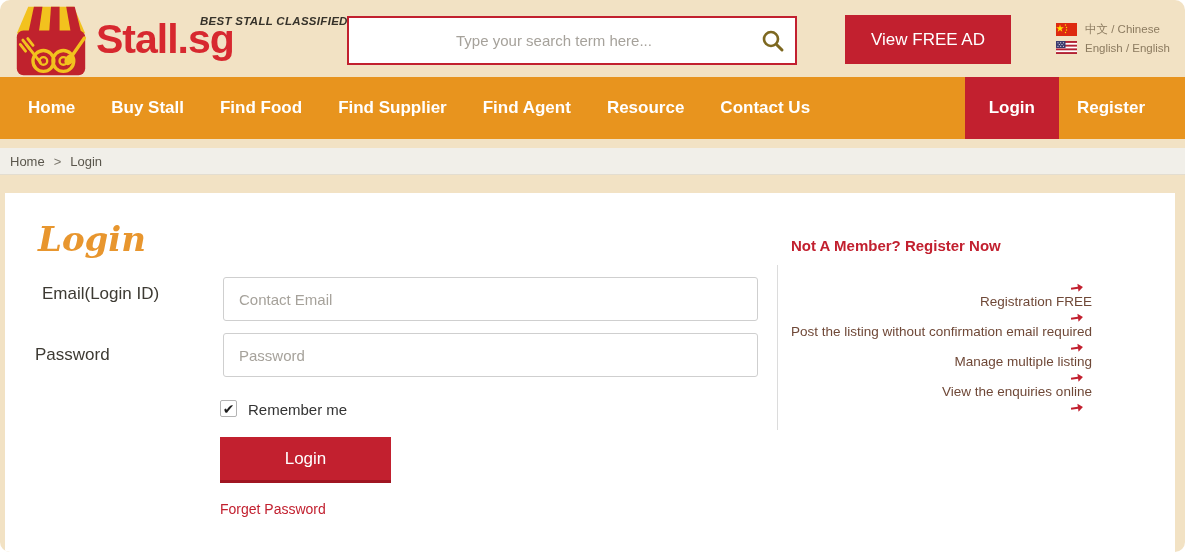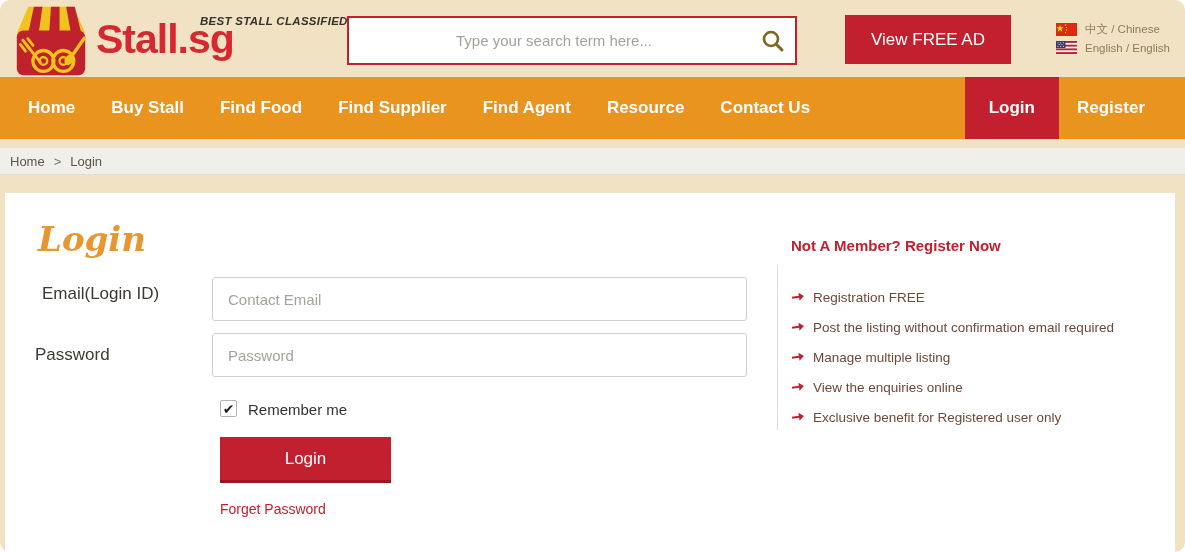--- a/index.html
+++ b/index.html
@@ -69,21 +69,21 @@
   }
   .login-title {
     position:absolute; left:33px; top:26px;
     font-family:"DejaVu Serif", serif; font-style:italic; font-weight:bold;
     font-size:34px; color:#e8962e;
   }
   .field-label { position:absolute; font-size:17px; color:#3d3a33; }
   .lbl-email { left:37px; top:91px; }
   .lbl-password { left:30px; top:152px; }
   .text-input {
-    position:absolute; left:207px; width:535px; height:44px;
+    position:absolute; left:218px; width:535px; height:44px;
     border:1px solid #cfcfcf; border-radius:3px; padding:12px 15px;
     font-size:15px; color:#555; font-family:"Liberation Sans", sans-serif; outline:none;
   }
   .inp-email { top:84px; }
   .inp-password { top:140px; }
   .text-input::placeholder { color:#a6a29b; }
   .remember-box {
     position:absolute; left:215px; top:207px; width:17px; height:17px;
     background:#fff; border:1px solid #b3b3b3; border-radius:2px;
     display:flex; align-items:center; justify-content:center;
@@ -102,21 +102,21 @@
 
   
   .promo-divider {
     position:absolute; left:772px; top:72px; width:1px; height:165px; background:#dcdcdc;
   }
   .promo-title {
     position:absolute; left:786px; top:44px;
     font-size:15px; font-weight:bold; color:#c2202f; cursor:pointer;
   }
   .promo-list { position:absolute; left:786px; top:89px; list-style:none; }
-  .promo-item { display:flex; align-items:center; height:30px; }
+  .promo-item { display:flex; align-items:flex-end; height:30px;flex-direction:column; }
   .promo-item svg { margin-right:9px; flex:none; }
   .promo-item span { font-size:13.5px; color:#6f4837; }
 </style>
 </head>
 <body>
 
 <div id="page">
 
   <div class="logo">
     <svg viewBox="0 0 90 80" width="86" height="76">
@@ -251,18 +251,17 @@
       <li class="promo-item">
         <svg width="13" height="12" viewBox="0 0 13 12">
             <path d="M1,7 L8,7 L8,10 L13,6 L8,2 L8,5 L1,5 Z" fill="#c2202f" transform="rotate(-8 6 6)"></path>
           </svg>
         <span>View the enquiries online</span>
       </li>
       <li class="promo-item">
         <svg width="13" height="12" viewBox="0 0 13 12">
             <path d="M1,7 L8,7 L8,10 L13,6 L8,2 L8,5 L1,5 Z" fill="#c2202f" transform="rotate(-8 6 6)"></path>
           </svg>
-        <span>Exclusive benefit for Registered user only</span>
       </li>
     </ul>
 
   </div>
 </div>
 
 </body></html>

